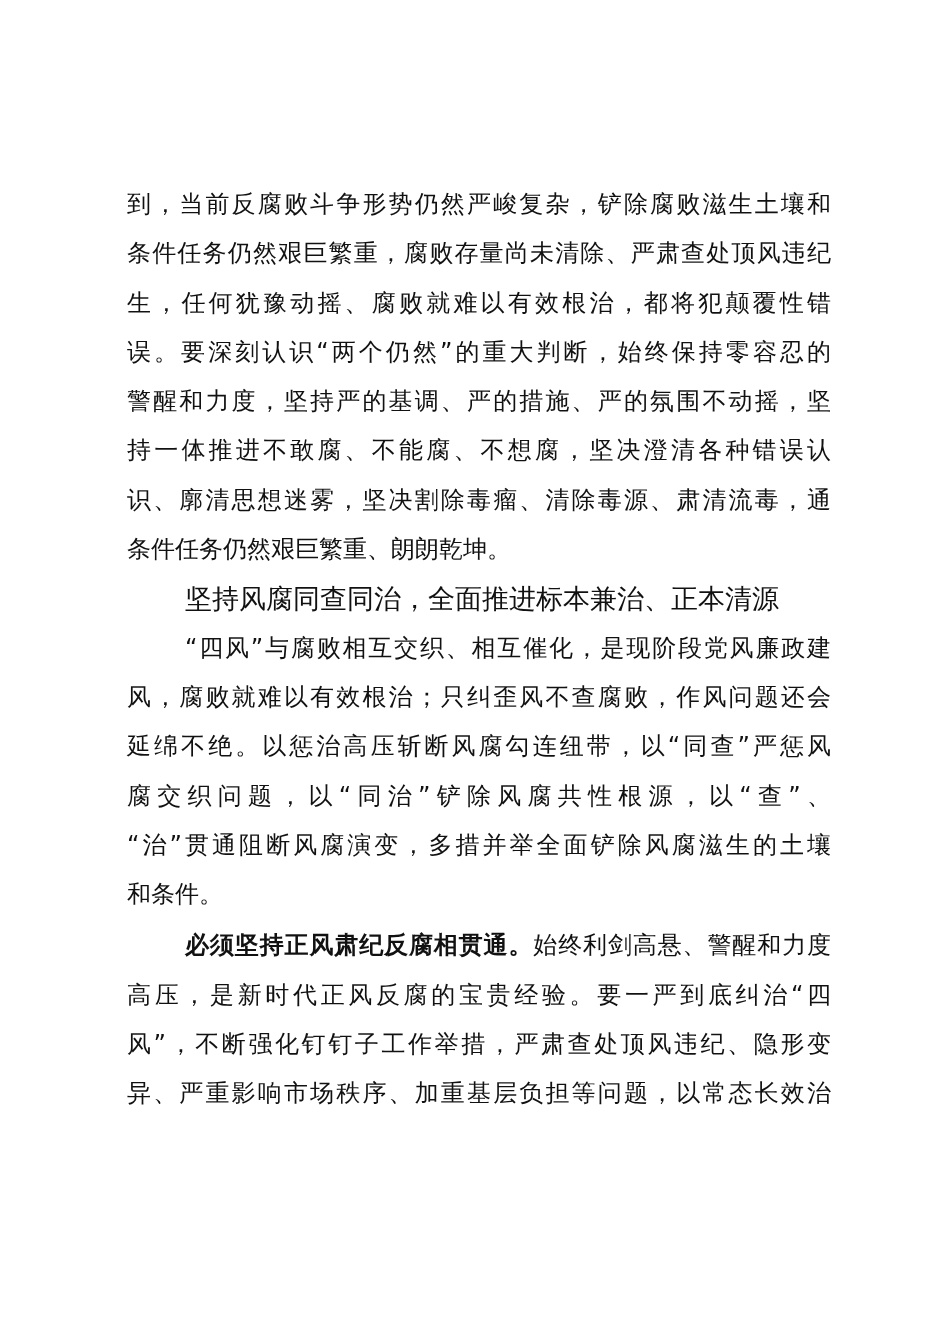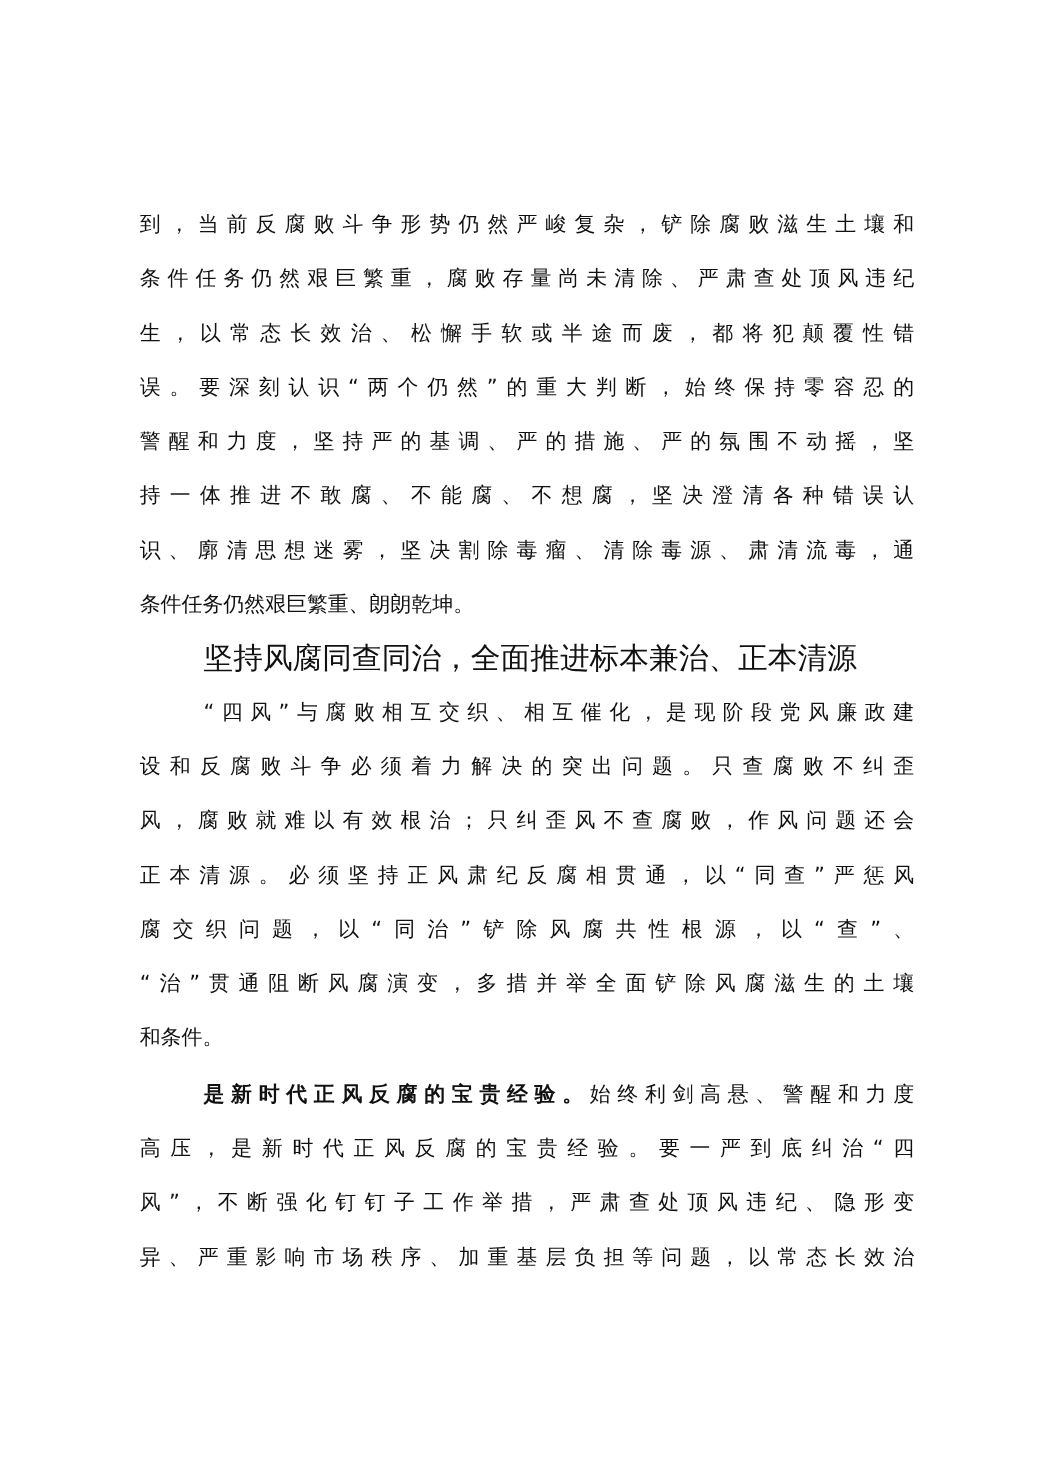--- a/index.html
+++ b/index.html
@@ -18,21 +18,21 @@
     .page {
       position: absolute;
       left: 127px;
       top: 180px;
       width: 704px;
     }
     .line {
       display: block;
       height: 49.3px;
       line-height: 49.3px;
-      font-size: 19px;
+      font-size: 24px;
       white-space: nowrap;
       text-align: justify;
       text-align-last: justify;
       letter-spacing: 0;
     }
     .line.last {
       text-align-last: left;
     }
     .indent {
       padding-left: 58px;
@@ -48,44 +48,43 @@
     }
   </style>
 </head>
 <body>
 
 <div class="page">
 
   <div>
     <span class="line">到，当前反腐败斗争形势仍然严峻复杂，铲除腐败滋生土壤和</span>
     <span class="line">条件任务仍然艰巨繁重，腐败存量尚未清除、严肃查处顶风违纪</span>
-    <span class="line">生，以常态长效治、松懈手软或半途而废，都将犯颠覆性错</span>
+    <span class="line">生，任何犹豫动摇、腐败就难以有效根治，都将犯颠覆性错</span>
     <span class="line">误。要深刻认识“两个仍然”的重大判断，始终保持零容忍的</span>
     <span class="line">警醒和力度，坚持严的基调、严的措施、严的氛围不动摇，坚</span>
     <span class="line">持一体推进不敢腐、不能腐、不想腐，坚决澄清各种错误认</span>
     <span class="line">识、廓清思想迷雾，坚决割除毒瘤、清除毒源、肃清流毒，通</span>
     <span class="line last">条件任务仍然艰巨繁重、朗朗乾坤。</span>
   </div>
 
   <div>
     <span class="line indent heading-line" style="font-size:27px;">坚持风腐同查同治，全面推进标本兼治、正本清源</span>
   </div>
 
   <div>
     <span class="line indent">“四风”与腐败相互交织、相互催化，是现阶段党风廉政建</span>
-    <span class="line">设和反腐败斗争必须着力解决的突出问题。只查腐败不纠歪</span>
     <span class="line">风，腐败就难以有效根治；只纠歪风不查腐败，作风问题还会</span>
-    <span class="line">正本清源。必须坚持正风肃纪反腐相贯通，以“同查”严惩风</span>
+    <span class="line">延绵不绝。以惩治高压斩断风腐勾连纽带，以“同查”严惩风</span>
     <span class="line">腐交织问题，以“同治”铲除风腐共性根源，以“查”、</span>
     <span class="line">“治”贯通阻断风腐演变，多措并举全面铲除风腐滋生的土壤</span>
     <span class="line last">和条件。</span>
   </div>
 
   <div class="gap-small"></div>
 
   <div>
-    <span class="line indent"><span class="bold">是新时代正风反腐的宝贵经验。</span><span>始终利剑高悬、警醒和力度</span></span>
+    <span class="line indent"><span class="bold">必须坚持正风肃纪反腐相贯通。</span><span>始终利剑高悬、警醒和力度</span></span>
     <span class="line">高压，是新时代正风反腐的宝贵经验。要一严到底纠治“四</span>
     <span class="line">风”，不断强化钉钉子工作举措，严肃查处顶风违纪、隐形变</span>
     <span class="line">异、严重影响市场秩序、加重基层负担等问题，以常态长效治</span>
   </div>
 
 </div>
 
 </body></html>

